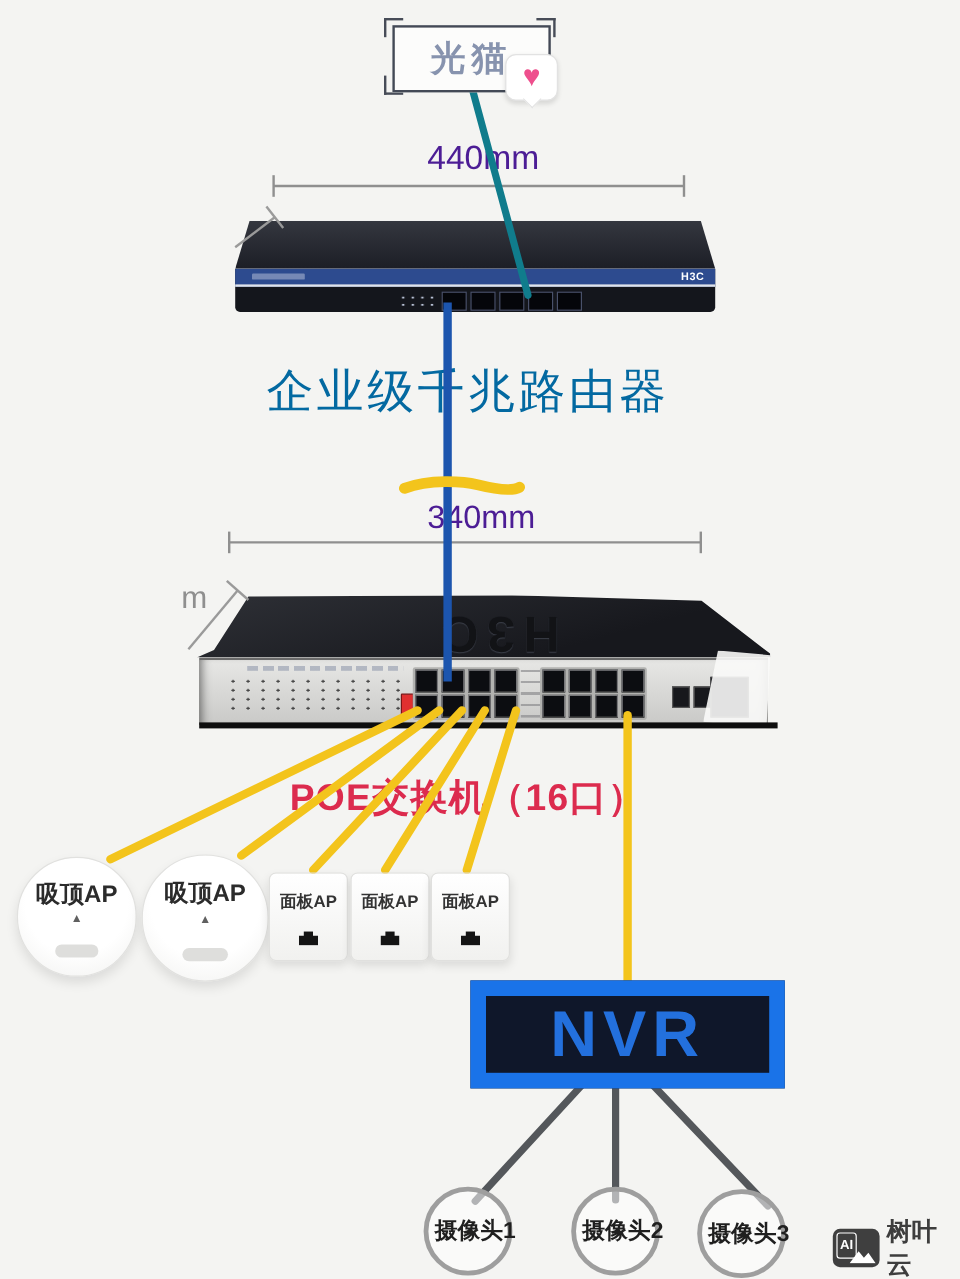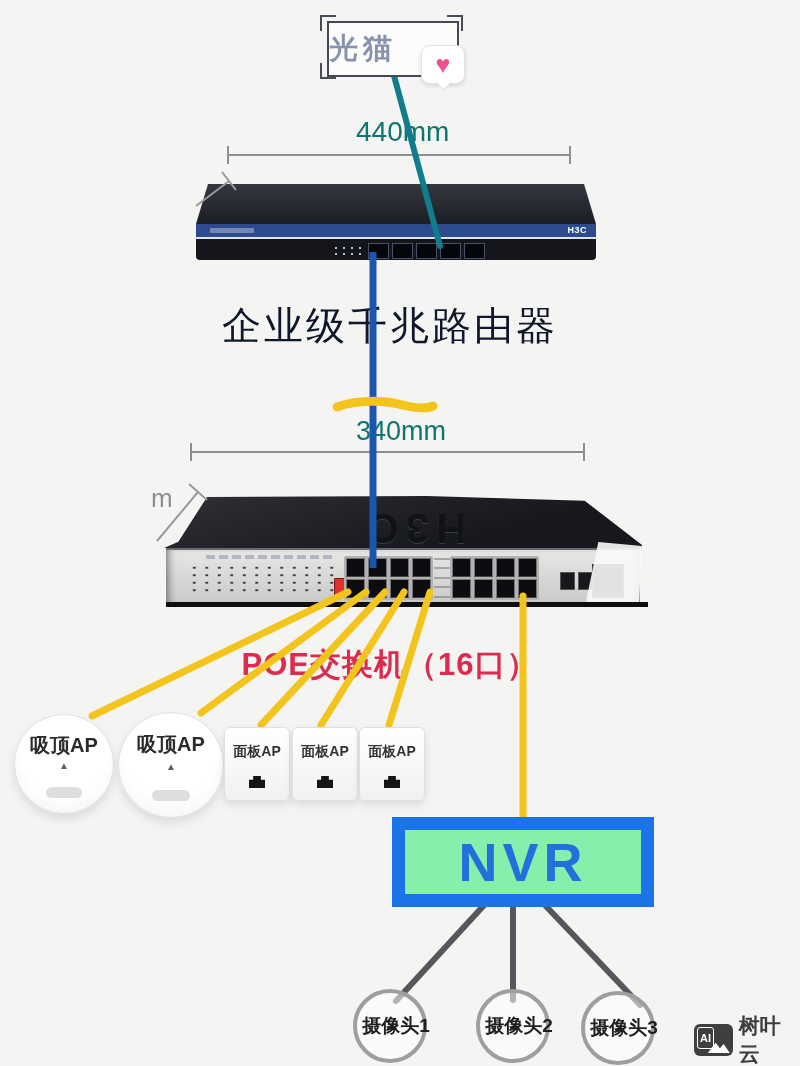--- a/index.html
+++ b/index.html
@@ -11,33 +11,33 @@
   #cables{position:absolute;left:0;top:0;z-index:5;pointer-events:none;}
 
   
   .modem-frame{left:320px;top:15px;width:143px;height:64px;z-index:6;}
   .corner{position:absolute;width:14px;height:14px;border:0 solid #474c58;}
   .corner.tl{left:0;top:0;border-left-width:2.5px;border-top-width:2.5px;}
   .corner.tr{right:0;top:0;border-right-width:2.5px;border-top-width:2.5px;}
   .corner.bl{left:0;bottom:0;border-left-width:2.5px;border-bottom-width:2.5px;}
   .corner.br{right:0;bottom:0;border-right-width:2.5px;border-bottom-width:2.5px;}
   .modem-box{left:327px;top:21px;width:128px;height:52px;background:#fcfcfb;
-    border:2.5px solid #434956;display:flex;align-items:center;justify-content:flex-start;z-index:6;}
+    border:2.5px solid #434956;display:flex;align-items:center;justify-content:center;z-index:6;}
   .modem-box span{font-size:29px;font-weight:600;letter-spacing:5px;color:#8793ae;}
   .heart-bubble{left:421px;top:45px;width:42px;height:37px;background:#fff;border:1px solid #e2e2e2;
     border-radius:9px;z-index:8;display:flex;align-items:center;justify-content:center;
     box-shadow:0 2px 4px rgba(0,0,0,.12);}
   .heart-bubble:after{content:"";position:absolute;left:16px;bottom:-5px;width:10px;height:10px;
     background:#fff;transform:rotate(45deg);border-right:1px solid #e2e2e2;border-bottom:1px solid #e2e2e2;}
   .heart-bubble span{font-size:25px;color:#ee4f8d;line-height:1;position:relative;z-index:1;}
 
   
-  .dim-label{color:#0f766e;font-size:28px;z-index:4;}
+  .dim-label{color:#4c1d95;font-size:28px;z-index:4;}
   .caption-router{left:0;top:299px;width:780px;text-align:center;font-size:39px;font-weight:500;
-    letter-spacing:3px;color:#0f172a;z-index:4;}
+    letter-spacing:3px;color:#0369a1;z-index:4;}
   .caption-switch{left:0;top:644px;width:780px;text-align:center;font-size:31px;font-weight:700;
     letter-spacing:1px;color:#dc2b4e;z-index:4;}
   .m-label{color:#8f8f8f;font-size:26px;z-index:4;}
 
   
   .router{left:196px;top:184px;width:400px;height:76px;z-index:3;}
   .r-top{position:absolute;left:0;top:0;width:400px;height:40px;
     background:linear-gradient(180deg,#34373f 0%,#1c1e26 100%);
     clip-path:polygon(3% 0,97% 0,100% 100%,0 100%);}
   .r-front{position:absolute;left:0;top:40px;width:400px;height:36px;background:#14161c;
@@ -92,21 +92,21 @@
   .ap2{left:118px;top:712px;width:104px;height:104px;}
   .panel-ap{width:64px;height:72px;background:linear-gradient(#ffffff,#f1f1ef);border:1px solid #e0e0de;
     border-radius:6px;box-shadow:0 4px 8px rgba(0,0,0,.10);z-index:6;}
   .panel-ap .lbl{position:absolute;left:0;top:15px;width:100%;text-align:center;
     font-size:14px;font-weight:700;color:#333;}
   .panel-ap .jack{position:absolute;left:50%;bottom:12px;width:16px;height:12px;margin-left:-8px;background:#141414;
     clip-path:polygon(0 100%,0 32%,26% 32%,26% 0,74% 0,74% 32%,100% 32%,100% 100%);}
   .pap1{left:224px;top:727px;} .pap2{left:292px;top:727px;} .pap3{left:359px;top:727px;}
 
   
-  .nvr{left:392px;top:817px;width:262px;height:90px;background:#86efac;border:13px solid #1a73e8;
+  .nvr{left:392px;top:817px;width:262px;height:90px;background:#0f172a;border:13px solid #1a73e8;
     box-sizing:border-box;display:flex;align-items:center;justify-content:center;z-index:6;}
   .nvr span{font-size:54px;font-weight:700;letter-spacing:5px;color:#2370dd;}
 
   
   .camera{width:74px;height:74px;border:4px solid #9e9e9e;border-radius:50%;box-sizing:border-box;
     background:rgba(255,255,255,.55);display:flex;align-items:center;justify-content:center;z-index:6;}
   .camera span{font-size:19px;font-weight:700;color:#1f1f1f;white-space:nowrap;margin-left:12px;}
   .cam1{left:353px;top:989px;} .cam2{left:476px;top:989px;text-align:center;} .cam3{left:581px;top:991px;}
 
   

